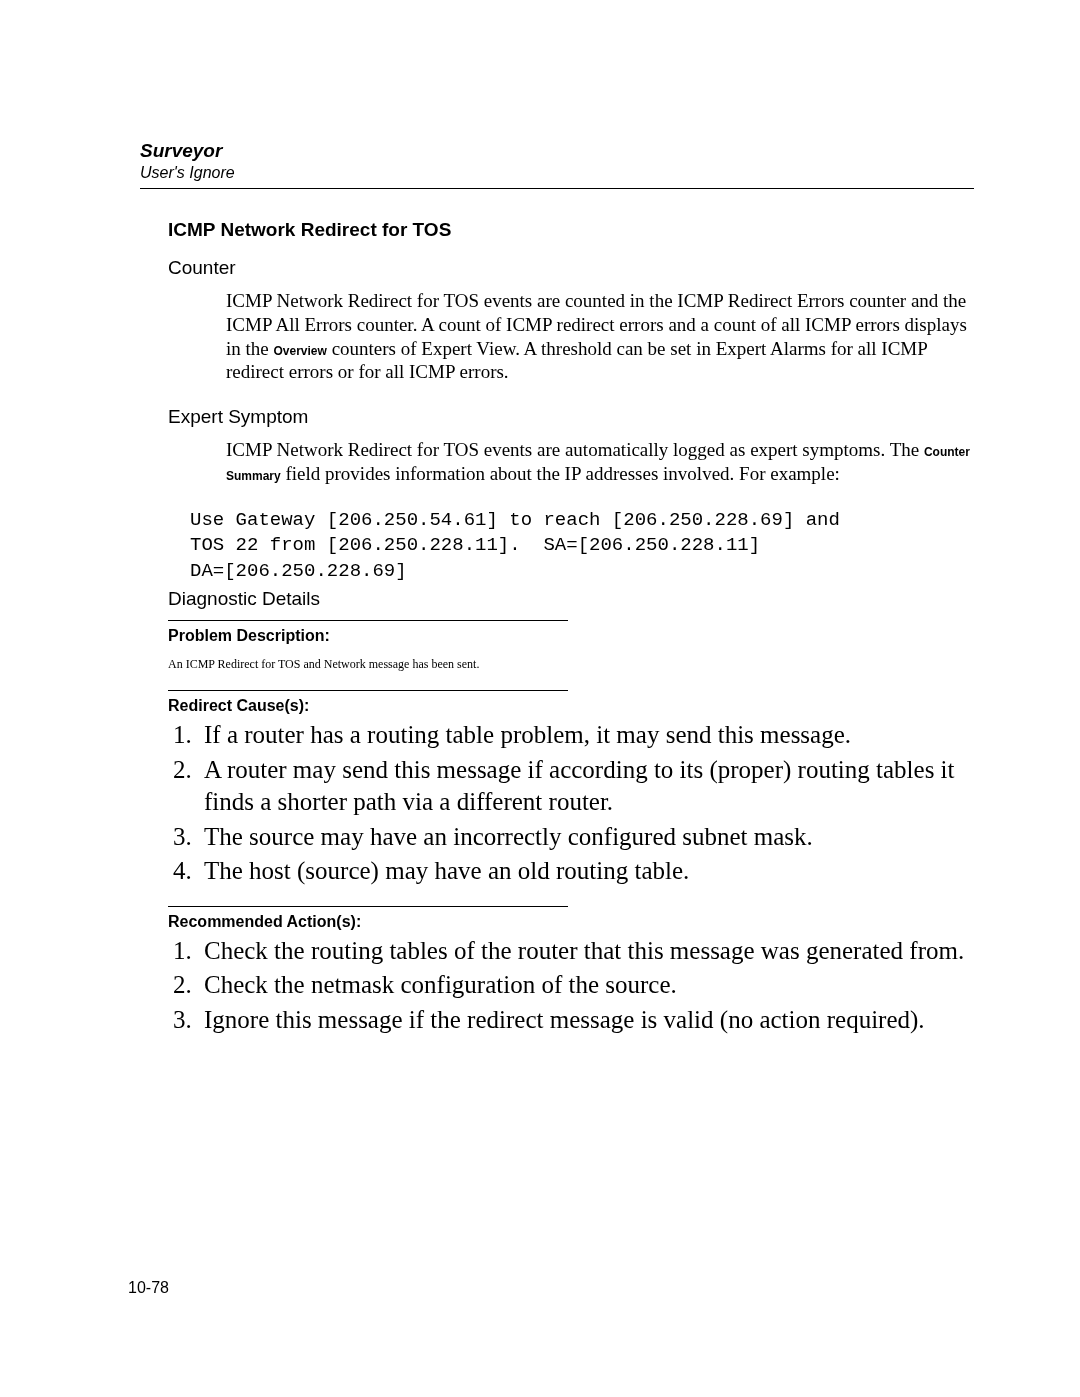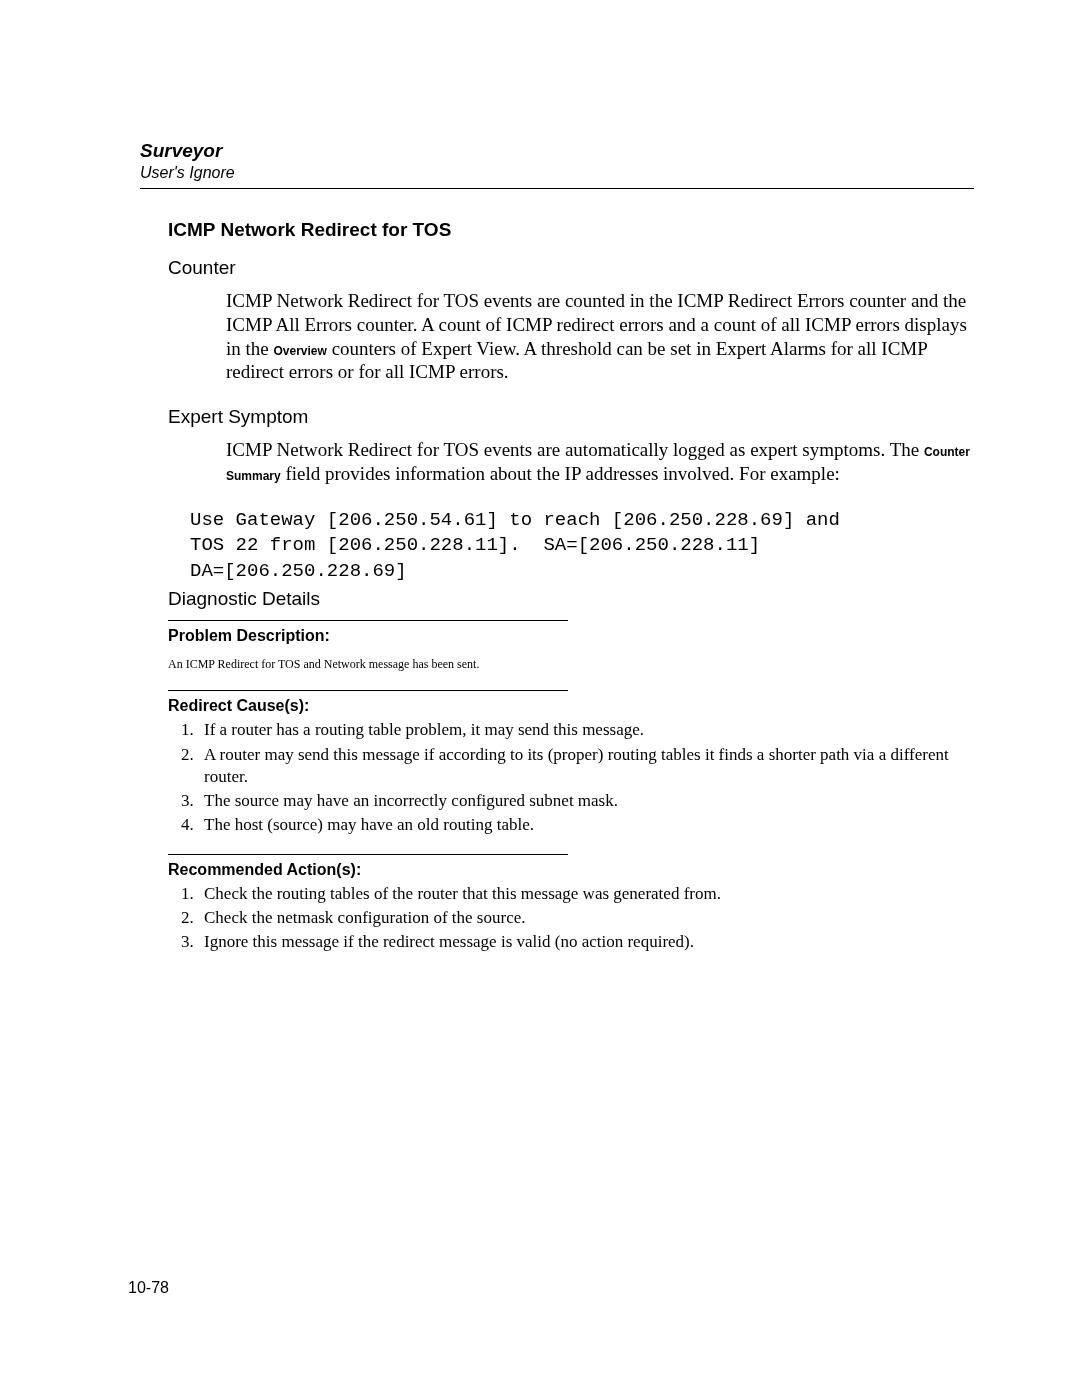--- a/index.html
+++ b/index.html
@@ -73,21 +73,21 @@
     font-family: Arial, Helvetica, sans-serif;
     font-weight: bold;
     font-size: 16px;
     margin: 0 0 4px 28px;
   }
   .plain-line {
     font-size: 12px;
     margin: 12px 0 18px 28px;
   }
   ol.cause-list {
-    font-size: 17px;
+    font-size: 25px;
     line-height: 1.3;
     margin: 0 0 18px 28px;
     padding-left: 30px;
   }
   ol.cause-list li {
     padding-left: 6px;
     margin-bottom: 2px;
   }
   .page-num {
     position: absolute;

